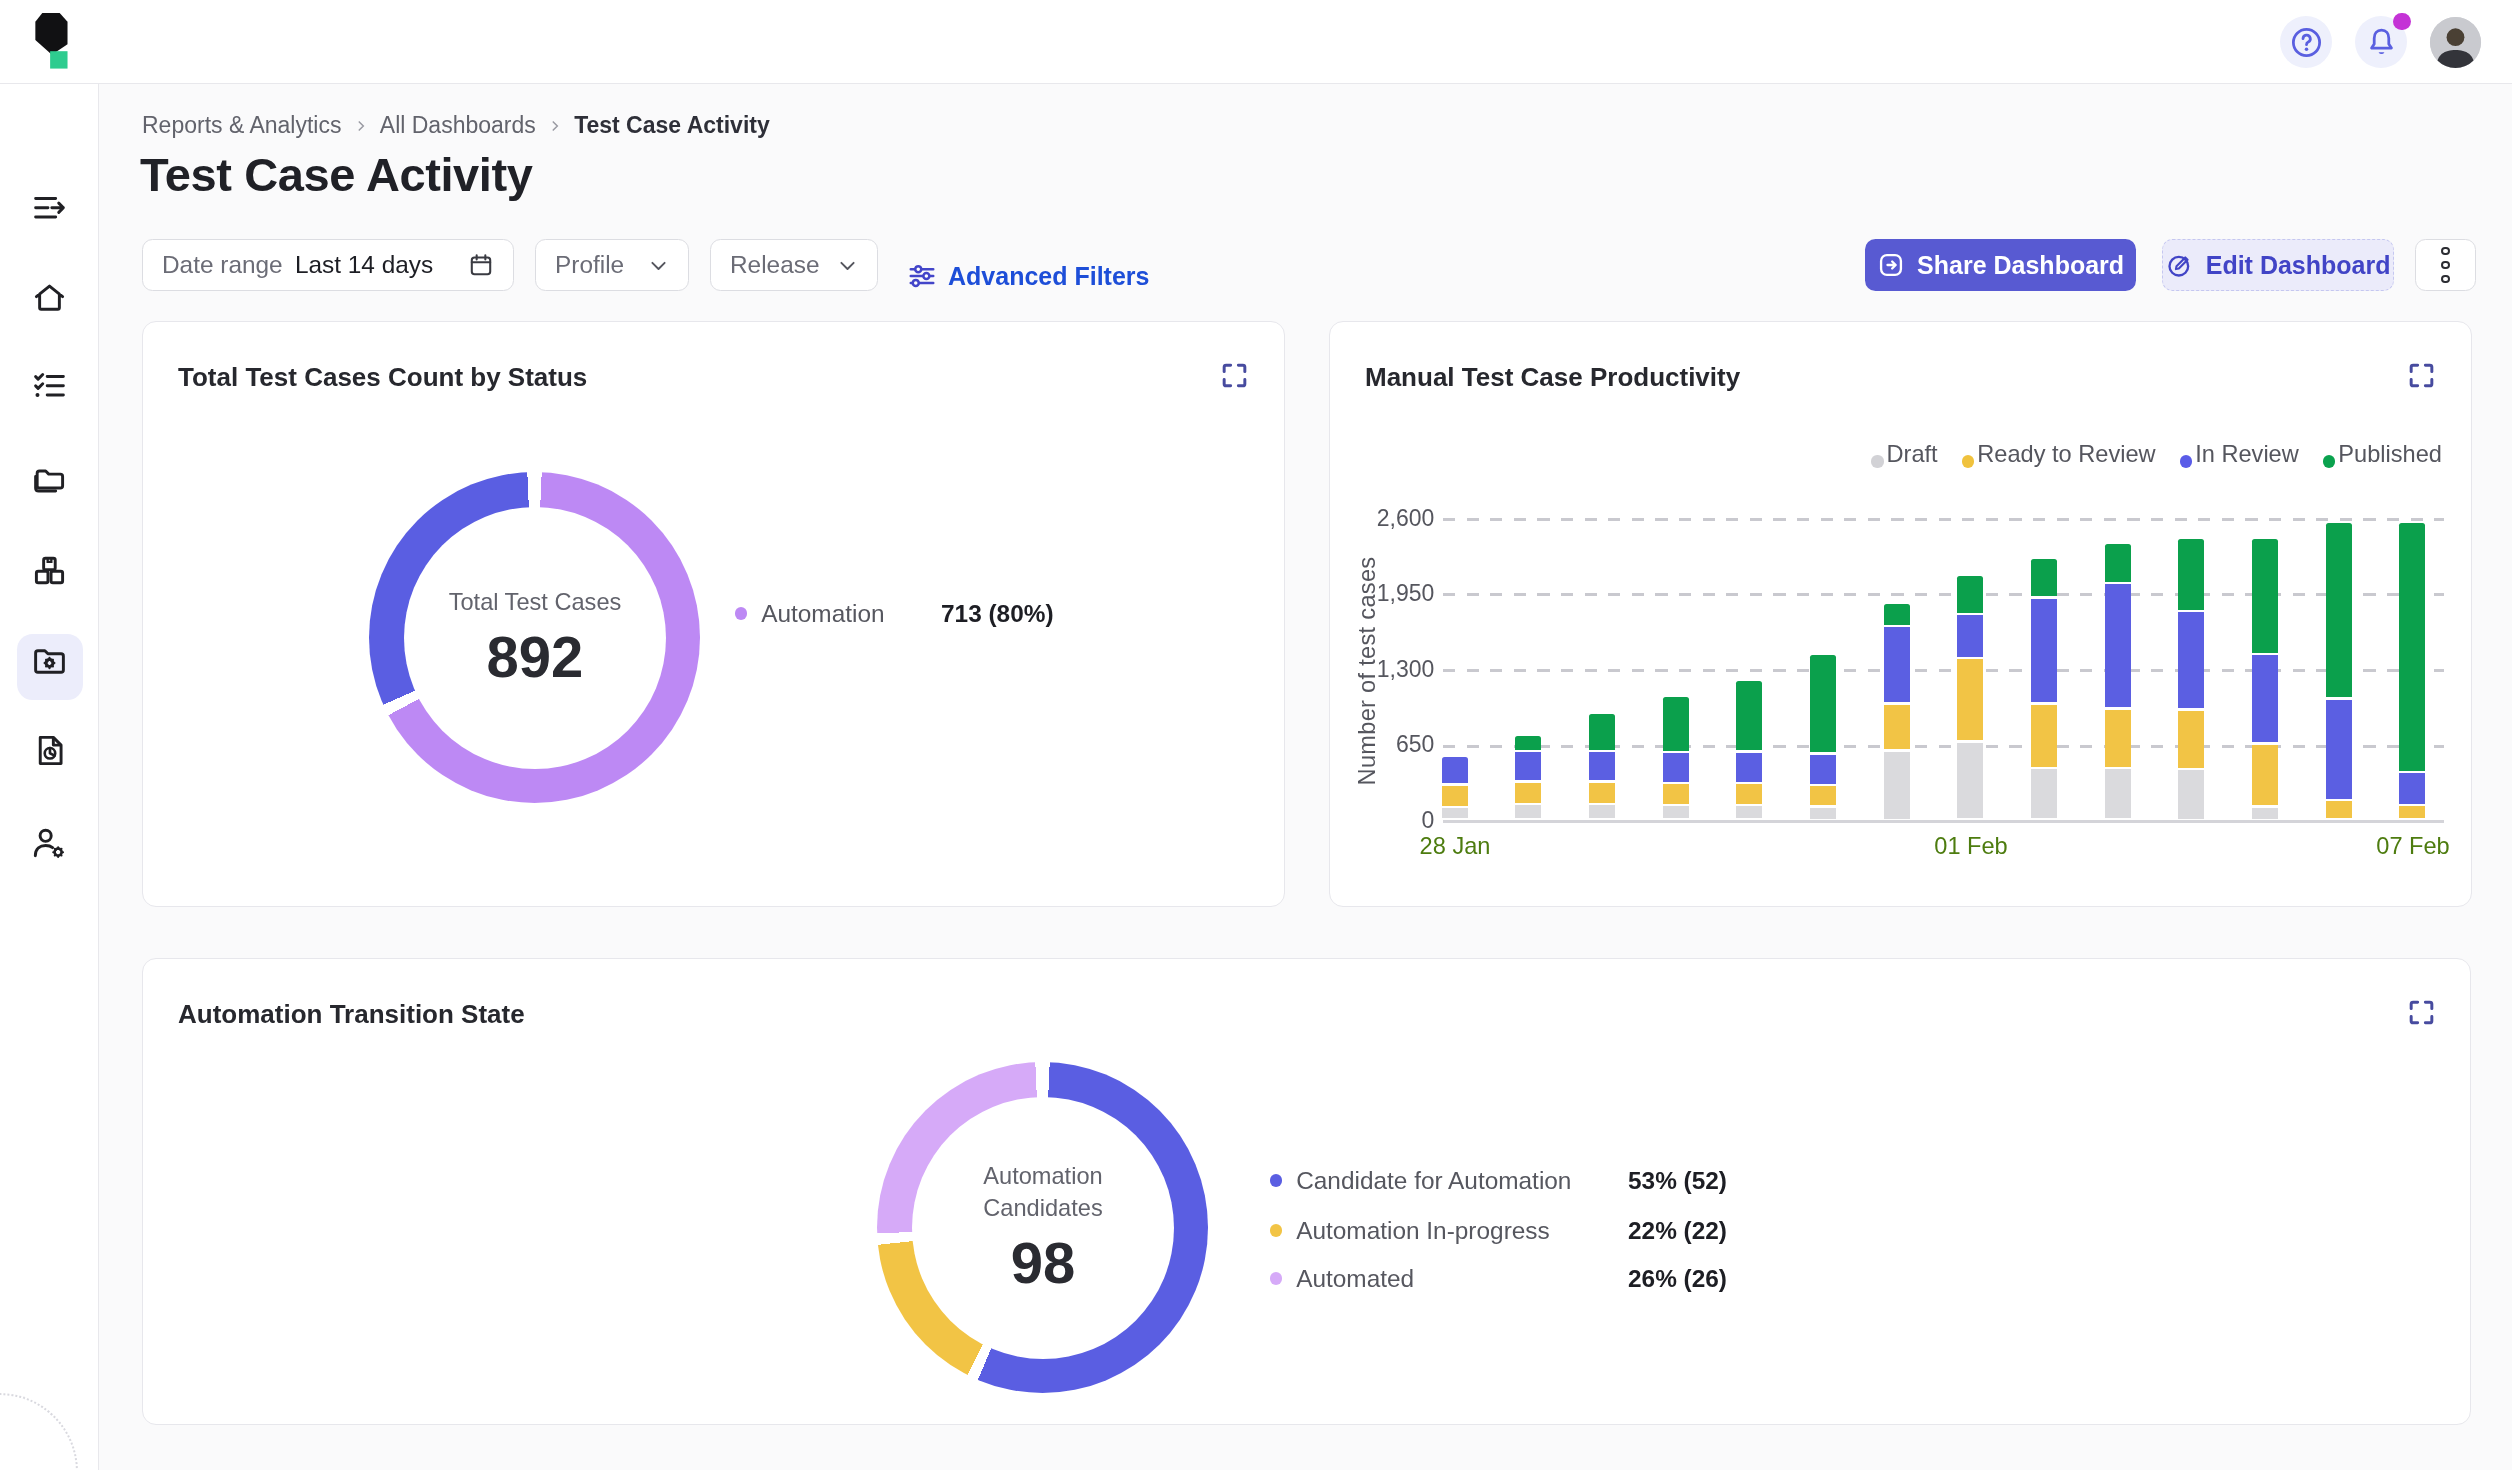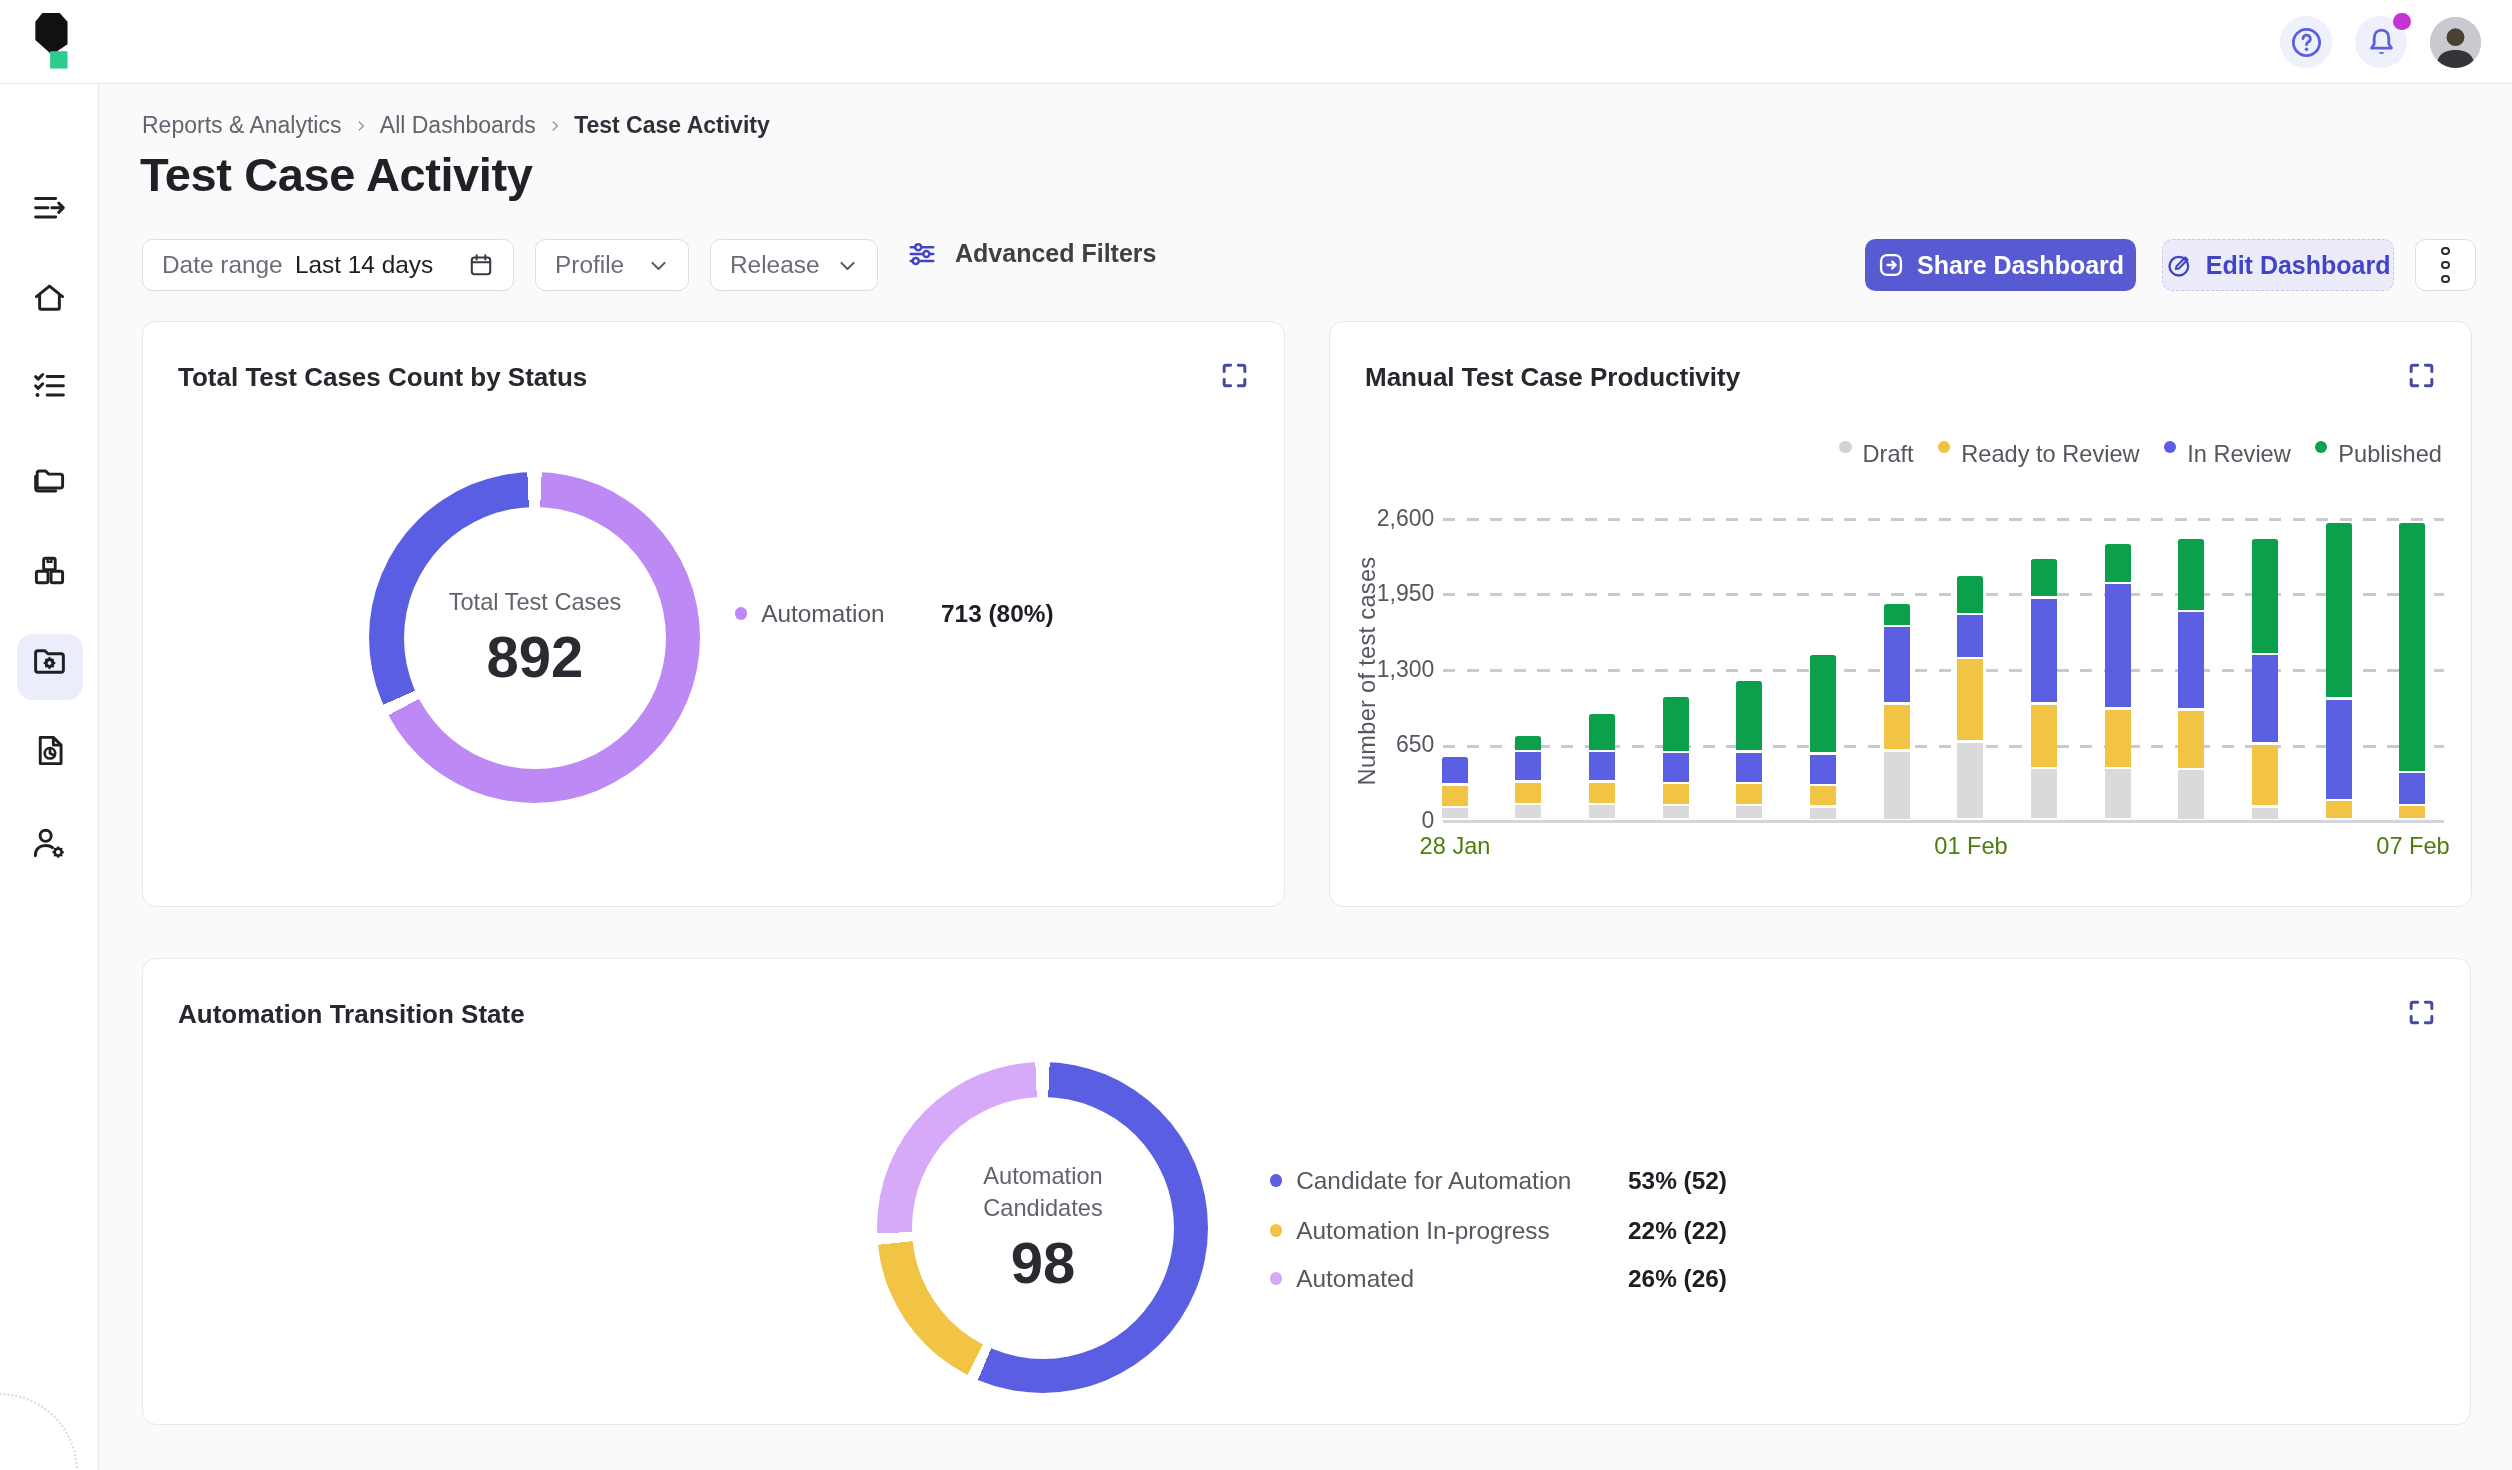--- a/index.html
+++ b/index.html
@@ -32,22 +32,22 @@
   .crumbs { position:absolute; left:142px; top:112px; display:flex; align-items:center; gap:12.2px; font-size:23px; color:#62636c; }
   .crumb { cursor:pointer; }
   .crumb.current { color:#2e2f38; font-weight:700; cursor:default; }
   .crumb-sep { color:#9a9ba3; font-size:23px; }
   .page-title { position:absolute; left:140px; top:147px; font-size:47px; font-weight:700; color:#202127; letter-spacing:-0.4px; }
 
   
   .pill { position:absolute; top:239px; height:52px; background:#fff; border:1.7px solid #dcdde2; border-radius:10.5px;
     display:flex; align-items:center; padding:0 19px; font-size:24.4px; color:#6b6c76; gap:12.2px; cursor:pointer; }
   .pill .val { color:#1d1e24; font-weight:500; }
-  .adv-filters { position:absolute; left:907px; top:239px; height:52px; display:flex; align-items:flex-start; gap:18px;
-    color:#404040; font-size:25px; font-weight:700; cursor:pointer; }
+  .adv-filters { position:absolute; left:907px; top:239px; height:52px; display:flex; align-items:flex-end; gap:11px;
+    color:#1d4ed8; font-size:25px; font-weight:700; cursor:pointer; }
   .btn { position:absolute; top:239px; height:52px; border-radius:10.5px; display:flex; align-items:center; justify-content:center;
     gap:12.2px; font-size:25px; font-weight:700; cursor:pointer; }
   .btn-share { left:1865px; width:271px; background:#585ad2; color:#fff; border:none; }
   .btn-edit  { left:2162px; width:232px; background:#ebebfa; color:#4144c6; border:1.7px dashed #c5c7f0; }
   .btn-kebab { left:2415px; width:61px; background:#fff; border:1.7px solid #dcdde2; flex-direction:column; gap:5.2px; }
   .kdot { width:8.7px; height:8.7px; border:2.6px solid #2c2d33; border-radius:50%; }
 
   
   .card { position:absolute; background:#fff; border:1.7px solid #e7e7ec; border-radius:14px; }
   #card-status { left:142px; top:321px; width:1143px; height:586px; }
@@ -72,21 +72,21 @@
   
   .gridline { position:absolute; height:2.6px;
     background:repeating-linear-gradient(90deg,#c9c9cf 0 12.2px,transparent 12.2px 23.6px); }
   .axisline { position:absolute; height:2.6px; background:#d4d4d9; }
   .ytick { position:absolute; width:113px; text-align:right; font-size:23px; color:#55565e; }
   .xtick { position:absolute; width:140px; text-align:center; font-size:23.6px; color:#4d7c0f; }
   .yaxis-title { position:absolute; font-size:23.6px; color:#55565e; letter-spacing:0.3px; white-space:nowrap;
     transform:translate(-50%,-50%) rotate(-90deg); }
   .bar-seg { position:absolute; width:26px; }
   .bar-legend { position:absolute; top:117px; right:29px; display:flex; align-items:center; gap:24.4px; height:30px; }
-  .bl-item { display:flex; align-items:flex-start; gap:11px; font-size:23.6px; color:#55565e; }
+  .bl-item { display:flex; align-items:flex-end; gap:3px; font-size:23.6px; color:#55565e; }
 </style>
 </head>
 <body>
 
 <div class="topbar">
   <svg class="logo" viewBox="0 0 46 72">
     <polygon points="13,2 33,2 42,12 42,38 24,50 5,33 5,12" fill="#111113"></polygon>
     <rect x="22" y="46" width="20" height="20" fill="#2ecc8f"></rect>
   </svg>
   <div class="top-right">

